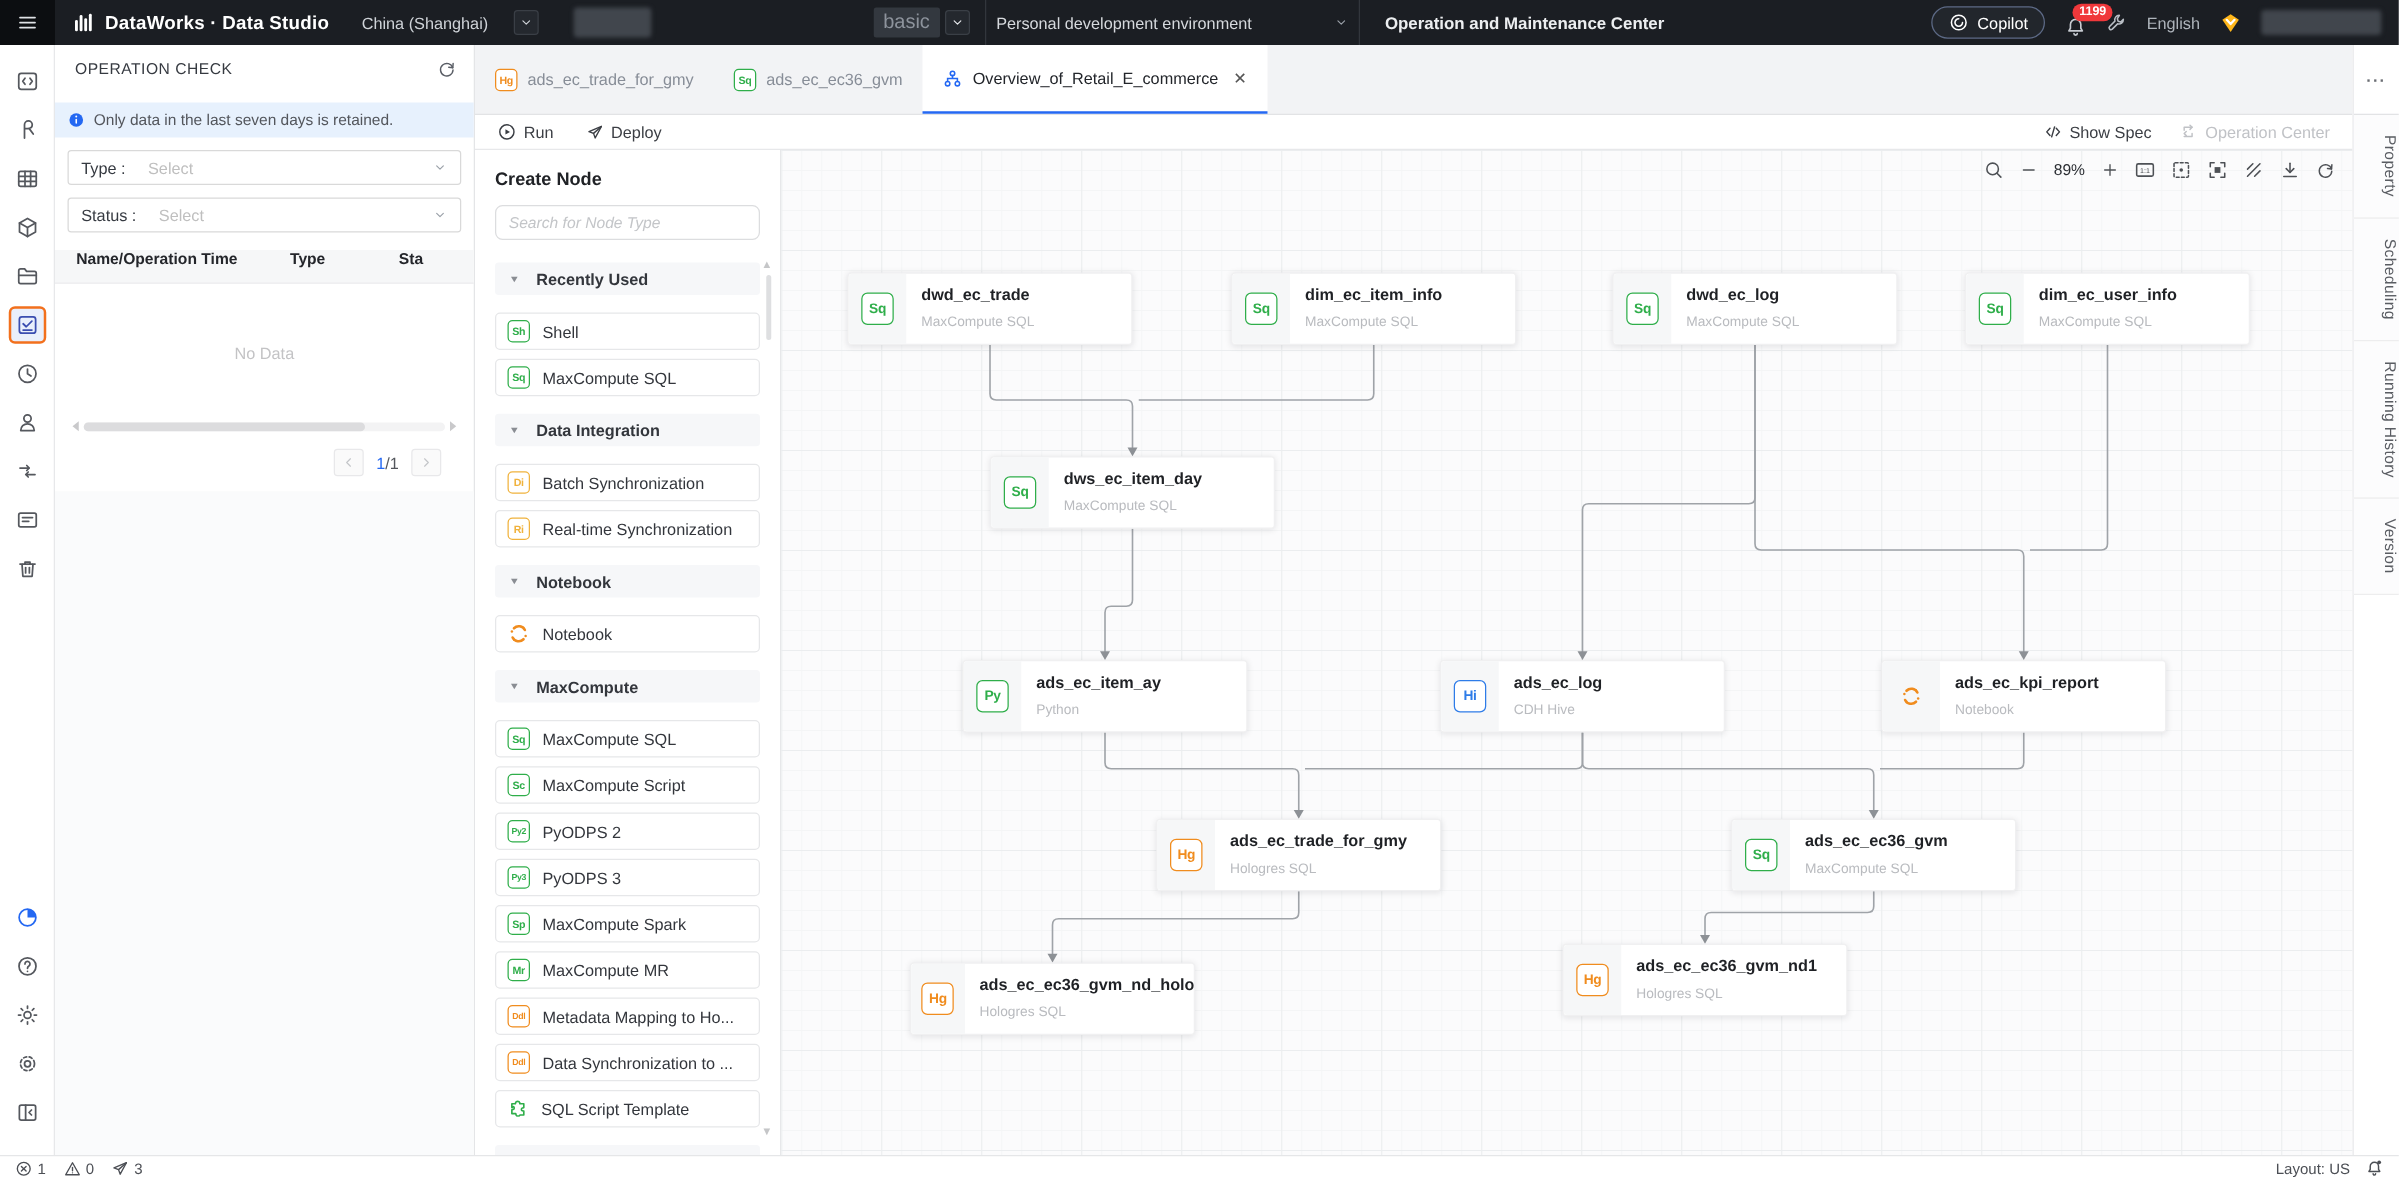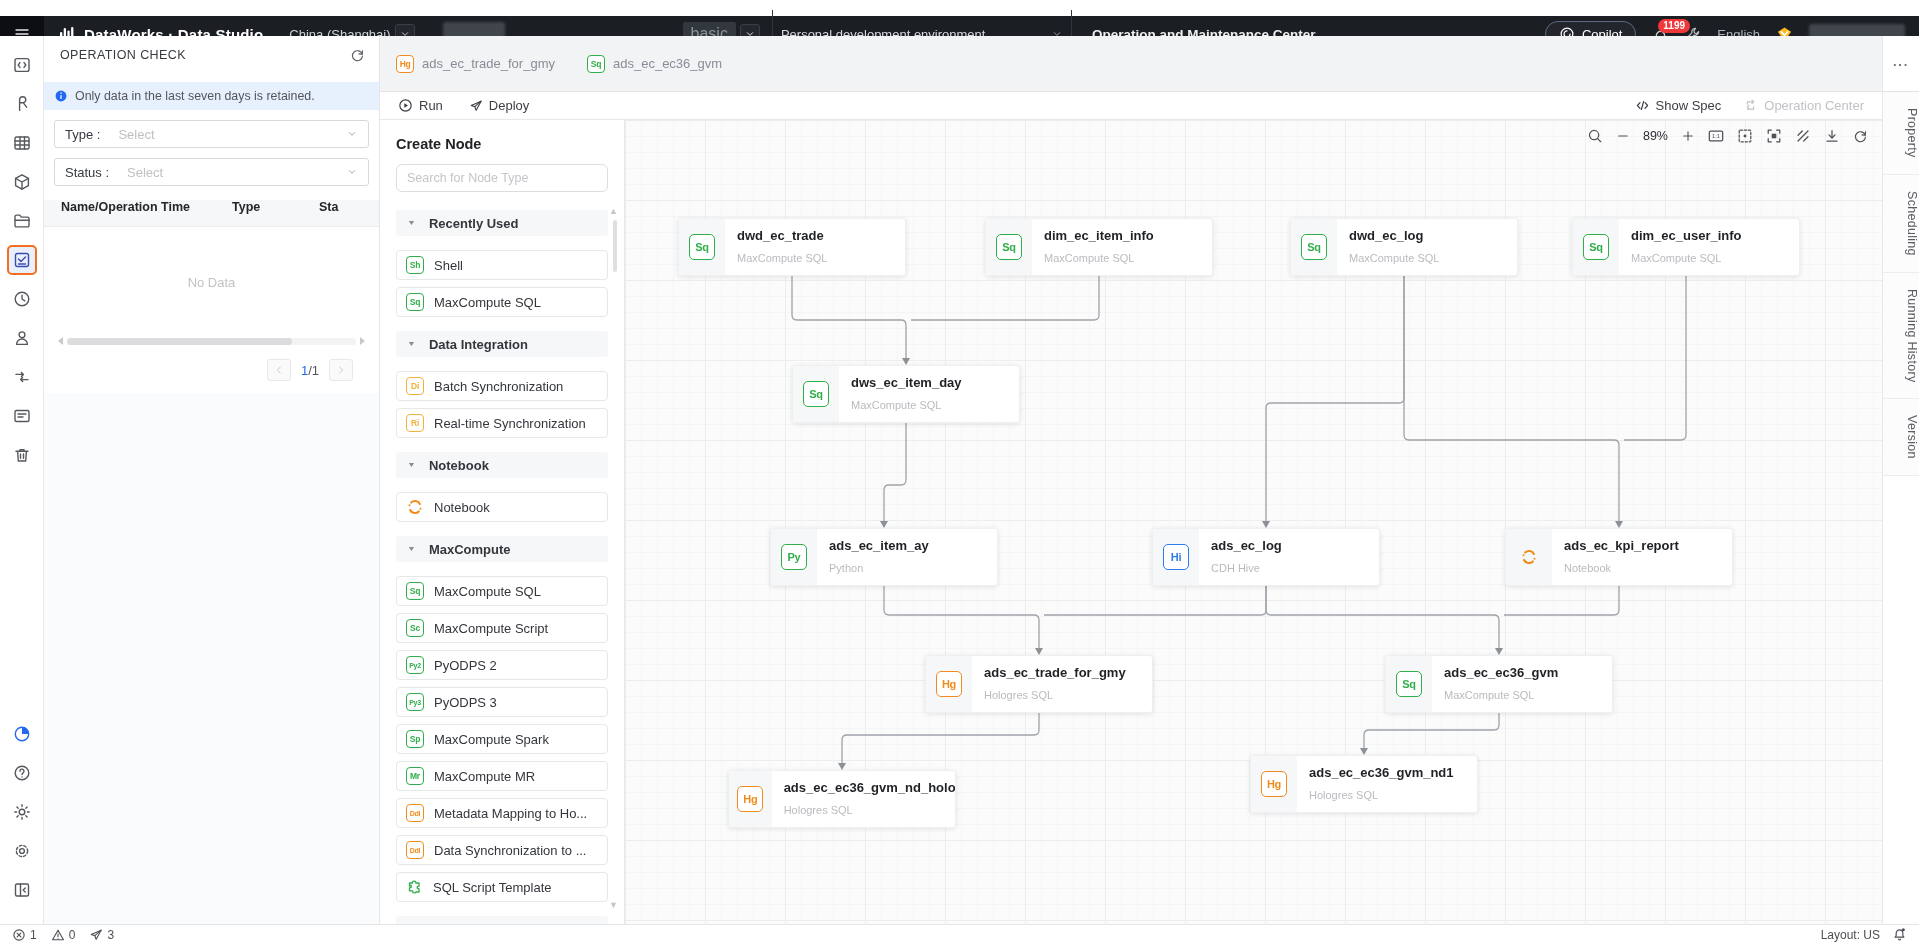--- a/index.html
+++ b/index.html
@@ -1,23 +1,23 @@
 <!DOCTYPE html>
 <html><head>
 <meta charset="utf-8">
 <style>
   *{margin:0;padding:0;box-sizing:border-box;font-family:"Liberation Sans",sans-serif;}
   html,body{width:1919px;height:944px;overflow:hidden;background:#fff;font-size:13px;color:#333;}
   svg{display:block;}
   
-  .header{position:absolute;left:0;top:16px;width:1919px;height:36px;background:#1b1e23;display:flex;align-items:center;color:#e8eaed;}
+  .header{position:absolute;left:0;top:0;width:1919px;height:36px;background:#1b1e23;display:flex;align-items:center;color:#e8eaed;}
   .burger{width:44px;height:36px;background:#0c0e11;display:flex;align-items:center;justify-content:center;color:#dfe2e6;cursor:pointer;}
   .logo-wrap{display:flex;align-items:center;gap:8px;margin-left:14px;color:#fff;}
   .logo-title{font-size:15px;font-weight:700;letter-spacing:.2px;white-space:nowrap;}
-  .hd-item{display:flex;align-items:center;gap:4px;color:#cfd3d8;font-size:13px;white-space:nowrap;}
+  .hd-item{display:flex;align-items:center;gap:20px;color:#cfd3d8;font-size:13px;white-space:nowrap;}
   .region{margin-left:26px;}
   .chev{color:#9aa0a8;}
   .chevbox{width:20px;height:20px;border:1px solid #3a3f46;border-radius:3px;display:flex;align-items:center;justify-content:center;background:#24282e;}
   .redact{background:#41464d;border-radius:3px;filter:blur(1.5px);}
   .redact1{width:62px;height:24px;margin-left:28px;}
   .redact2{width:96px;height:20px;}
   .basic-chip{margin-left:178px;display:flex;align-items:center;gap:4px;}
   .basic-chip .txt{background:#33383f;color:#8d939c;font-size:16px;padding:3px 8px;border-radius:2px;}
   .env-sec{height:48px;display:flex;align-items:center;justify-content:space-between;width:300px;margin-left:12px;padding:0 8px;border-left:1px solid #32363c;border-right:1px solid #32363c;color:#d6d9dd;}
   .omc{margin-left:20px;color:#eceef0;font-weight:600;font-size:13.5px;}
@@ -60,21 +60,21 @@
   .tab.active{background:#fff;color:#22252a;border-bottom:2.5px solid #2468f2;font-weight:400;}
   .tab .x{color:#555;margin-left:4px;}
   
   .toolbar{position:absolute;left:380px;top:92px;right:37px;height:28px;background:#fff;border-bottom:1px solid #e7e8ea;display:flex;align-items:center;padding:0 18px;color:#3b3e44;}
   .tb-btn{display:flex;align-items:center;gap:6px;margin-right:26px;cursor:pointer;}
   .tb-right{margin-left:auto;display:flex;align-items:center;gap:22px;}
   .tb-dis{color:#c0c2c6;cursor:default;}
   
   .cpanel{position:absolute;left:380px;top:120px;width:245px;bottom:20px;background:#fff;border-right:1px solid #e7e8ea;padding:16px 16px 0;overflow:hidden;}
   .cn-title{font-size:14.5px;font-weight:700;color:#202226;}
-  .cn-search{margin-top:12px;height:28px;width:100%;border:1px solid #dcdddf;border-radius:6px;padding:12px 10px;font-size:12.5px;color:#333;outline:none;}
+  .cn-search{margin-top:12px;height:28px;width:100%;border:1px solid #dcdddf;border-radius:6px;padding:12px 10px;font-size:12.5px;color:#333;outline:none;font-style:italic;}
   .cn-search::placeholder{color:#c3c5c8;}
   .cn-list{margin-top:4px;}
   .cn-hdr{margin-top:14px;height:26px;background:#f6f7f9;border-radius:3px;display:flex;align-items:center;gap:13px;padding:0 11px;font-weight:700;color:#33363c;cursor:pointer;}
   .cn-hdr:first-child{margin-top:18px;}
   .cn-hdr .c{color:#8a8d93;font-size:9px;transform:scaleY(.8);}
   .cn-item{margin-top:7px;height:30px;border:1px solid #e6e7e9;border-radius:4px;display:flex;align-items:center;gap:10px;padding:0 9px;color:#33363c;cursor:grab;background:#fff;white-space:nowrap;overflow:hidden;}
   .cn-hdr+.cn-item{margin-top:14px;}
   .cn-scroll-up{position:absolute;right:6px;top:86px;color:#c5c6c8;font-size:9px;}
   .cn-scroll-dn{position:absolute;right:6px;bottom:14px;color:#c5c6c8;font-size:9px;}
   .cn-thumb{position:absolute;right:7px;top:100px;width:4px;height:52px;background:#dedfe1;border-radius:2px;}
@@ -422,20 +422,32 @@
 </div>
 
 <div class="tabbar" id="tabbar">
     <div class="tab">
       <span class="bdg" style="color: rgb(240, 140, 30); border-color: rgb(240, 140, 30);">Hg</span>
       <span>ads_ec_trade_for_gmy</span>
     </div>
     <div class="tab">
       <span class="bdg" style="color: rgb(47, 174, 74); border-color: rgb(47, 174, 74);">Sq</span>
       <span>ads_ec_ec36_gvm</span>
+    </div>
+    <div class="tab active">
+      <span>
+        <svg viewBox="0 0 18 18" width="16" height="16" fill="none" stroke="#2468f2" stroke-width="1.4" stroke-linecap="round">
+          <circle cx="9" cy="4.2" r="2"></circle>
+          <circle cx="4.6" cy="13.4" r="2"></circle>
+          <circle cx="13.4" cy="13.4" r="2"></circle>
+          <path d="M9 6.2 v2.6 M9 8.8 H4.6 v2.6 M9 8.8 h4.4 v2.6"></path>
+        </svg>
+      </span>
+      <span>Overview_of_Retail_E_commerce</span>
+      <span class="x">✕</span>
     </div>
   </div>
 
 <div class="toolbar">
   <div class="tb-btn">
     <span class="ic">
         <svg viewBox="0 0 18 18" width="15" height="15" fill="none" stroke="currentColor" stroke-width="1.4" stroke-linecap="round" stroke-linejoin="round">
           <circle cx="9" cy="9" r="6.8"></circle>
           <polygon points="7.6,6.4 12,9 7.6,11.6" fill="currentColor" stroke="none"></polygon>
         </svg>

